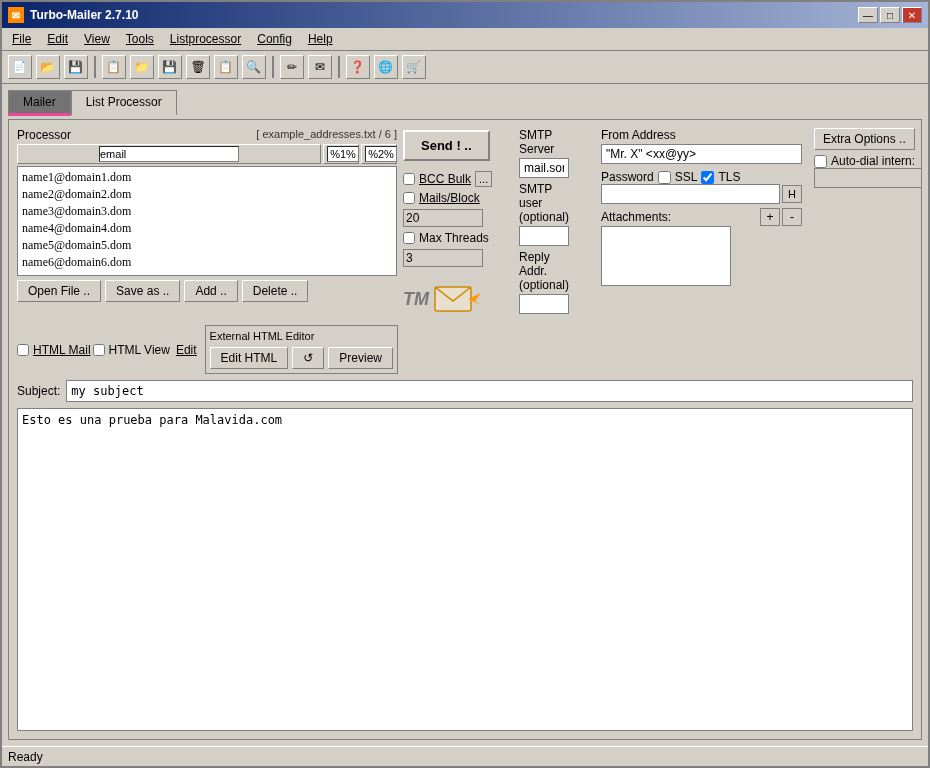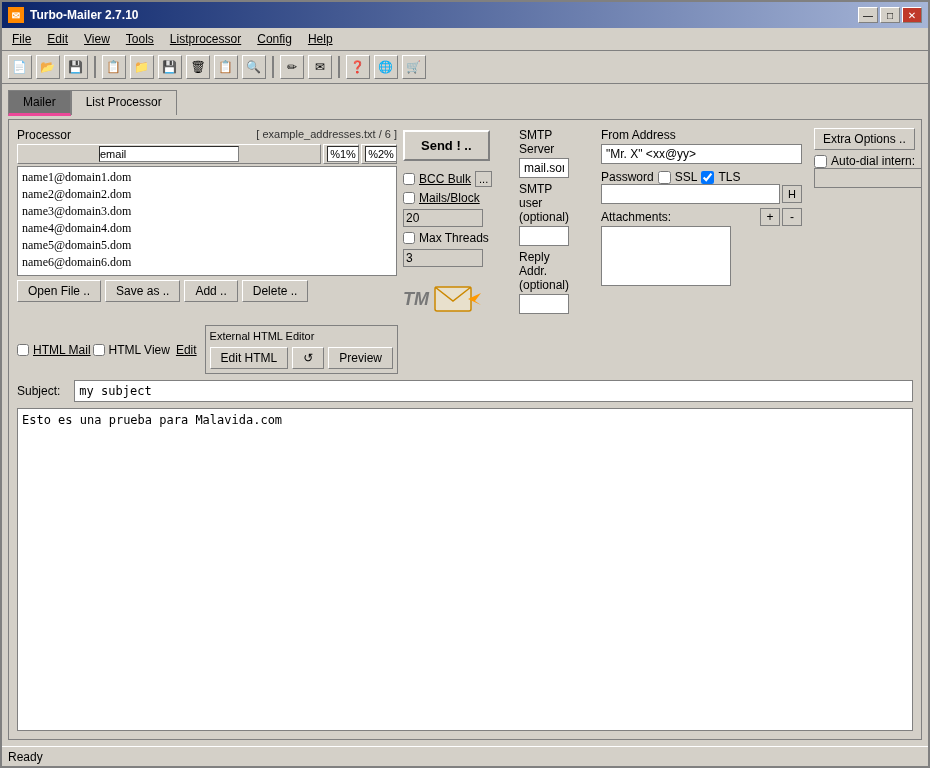--- a/index.html
+++ b/index.html
@@ -340,21 +340,21 @@
     .dropdown {
       width: 130px;
       height: 20px;
       background: #d4d0c8;
       border: 1px solid #808080;
       font-size: 11px;
     }
     .subject-row {
       display: flex;
       align-items: center;
-      gap: 14px;
+      gap: 6px;
       flex-shrink: 0;
     }
     .subject-label {
       font-size: 12px;
       white-space: nowrap;
     }
     .subject-input {
       flex: 1;
       height: 22px;
       border: 1px solid #808080;

